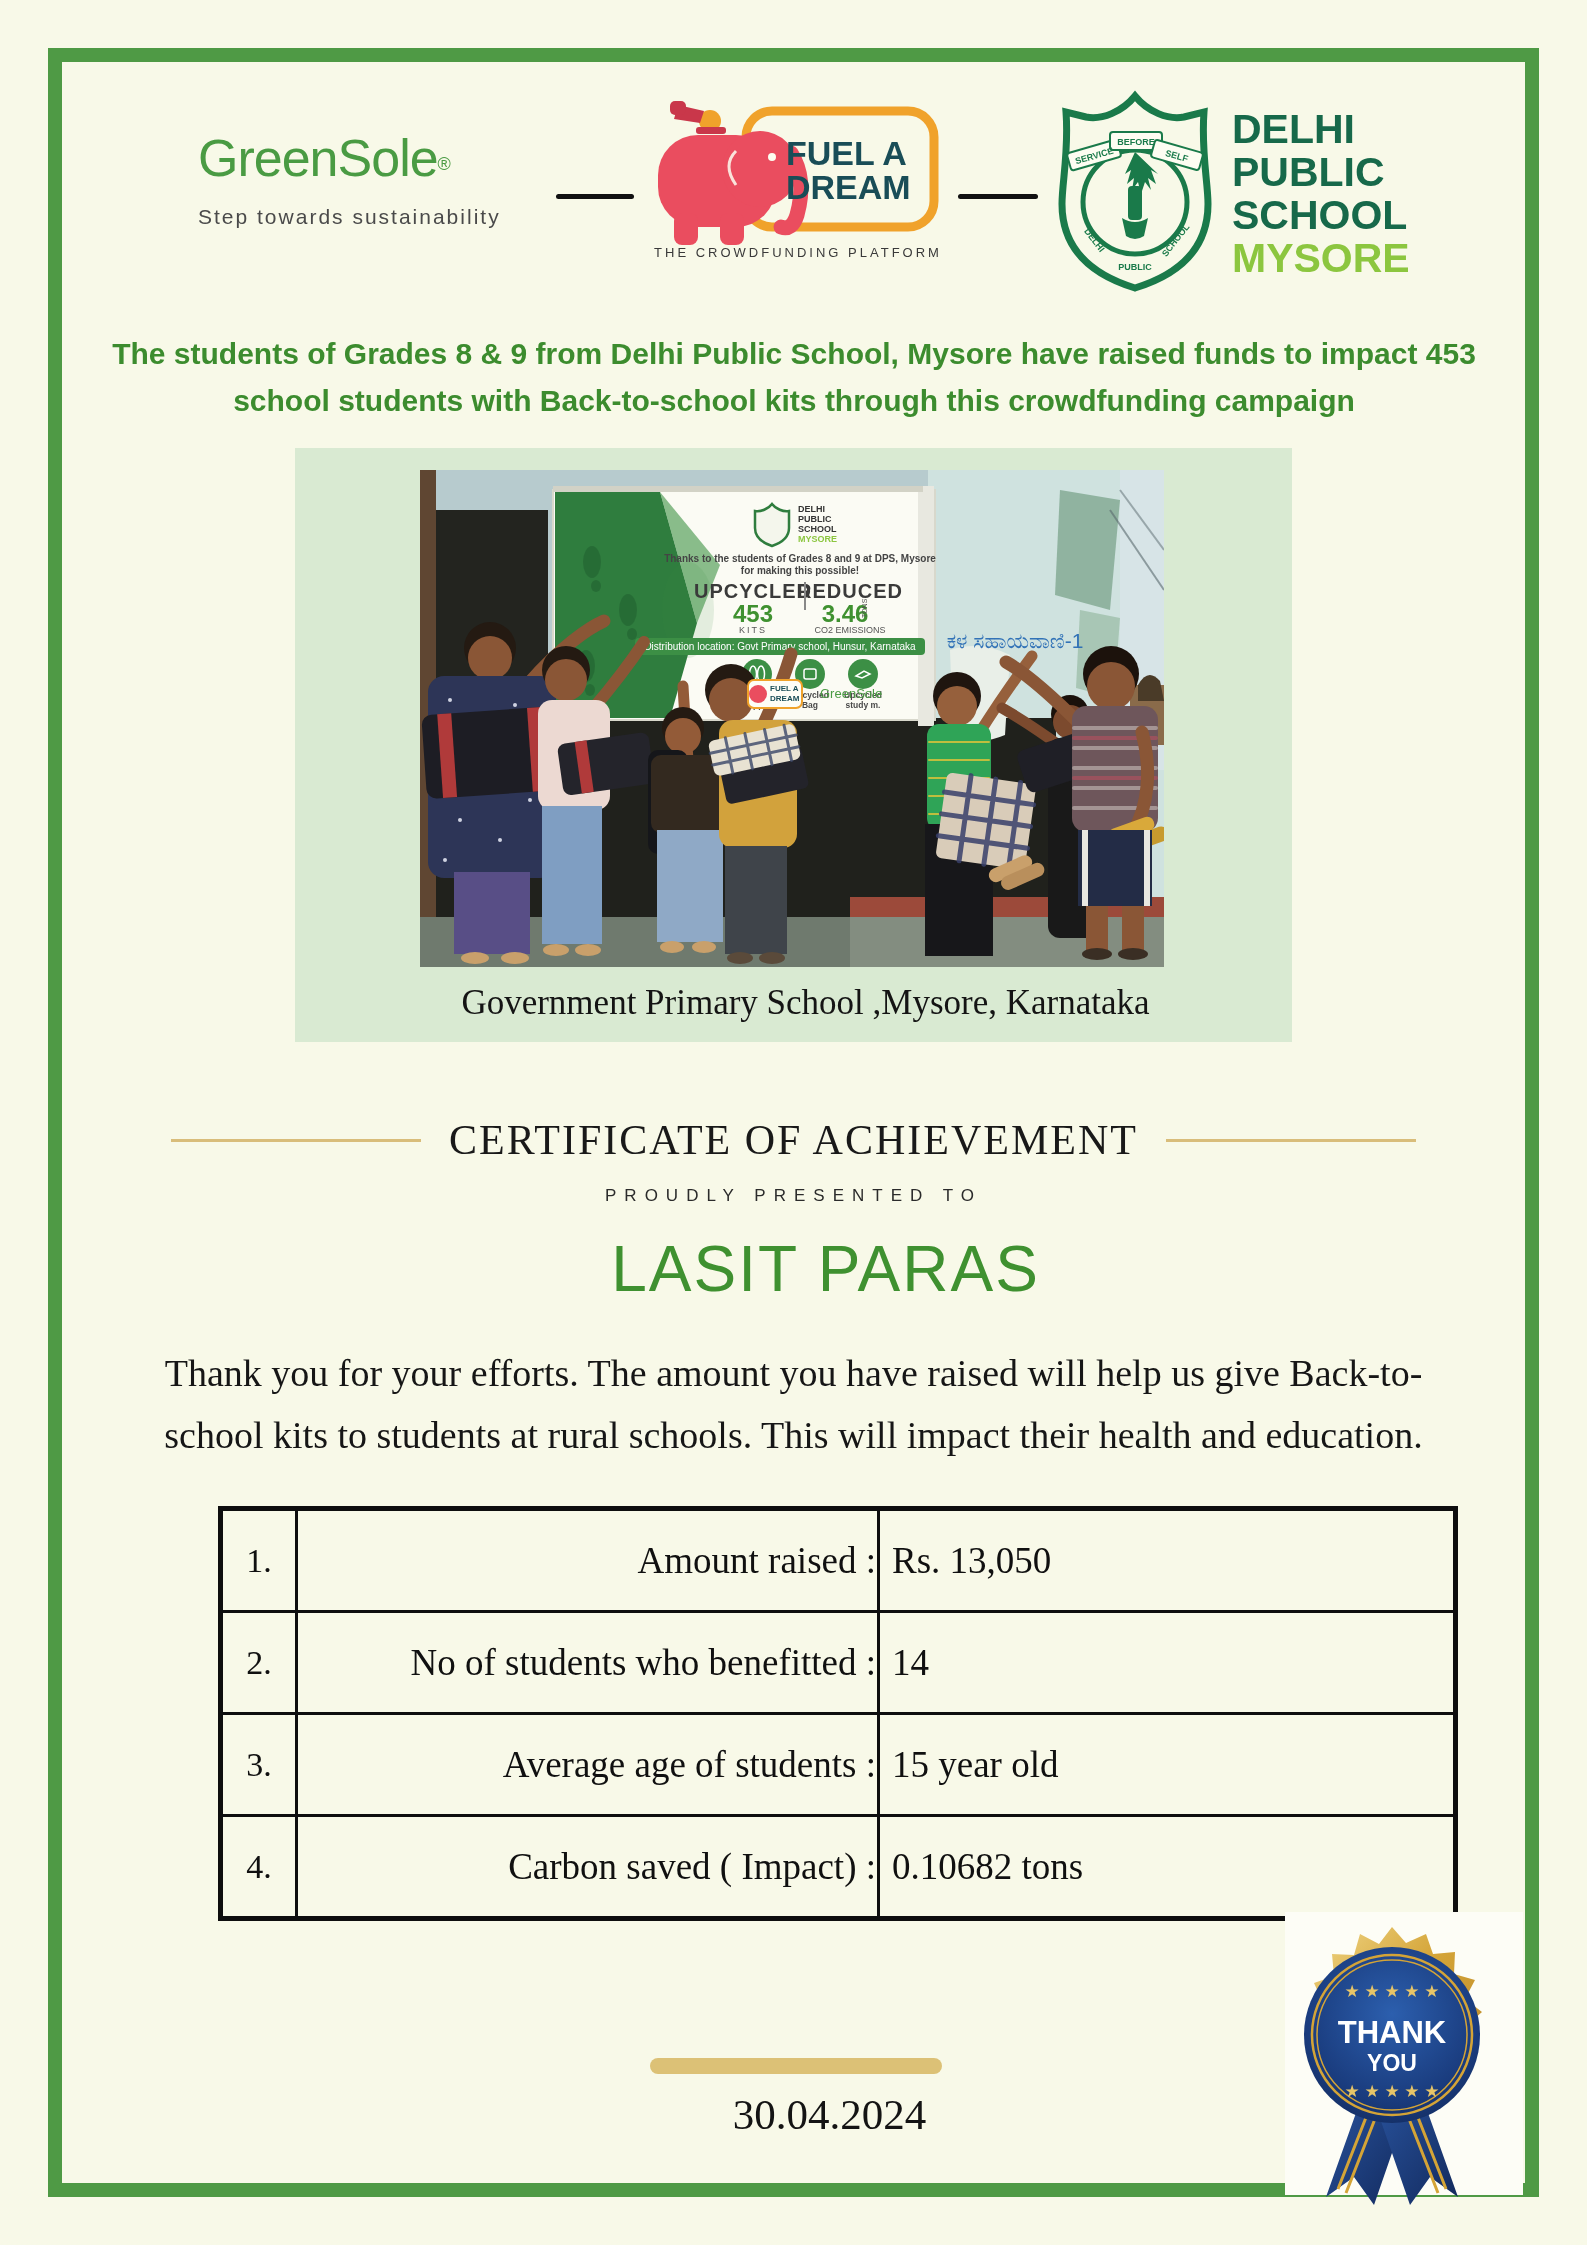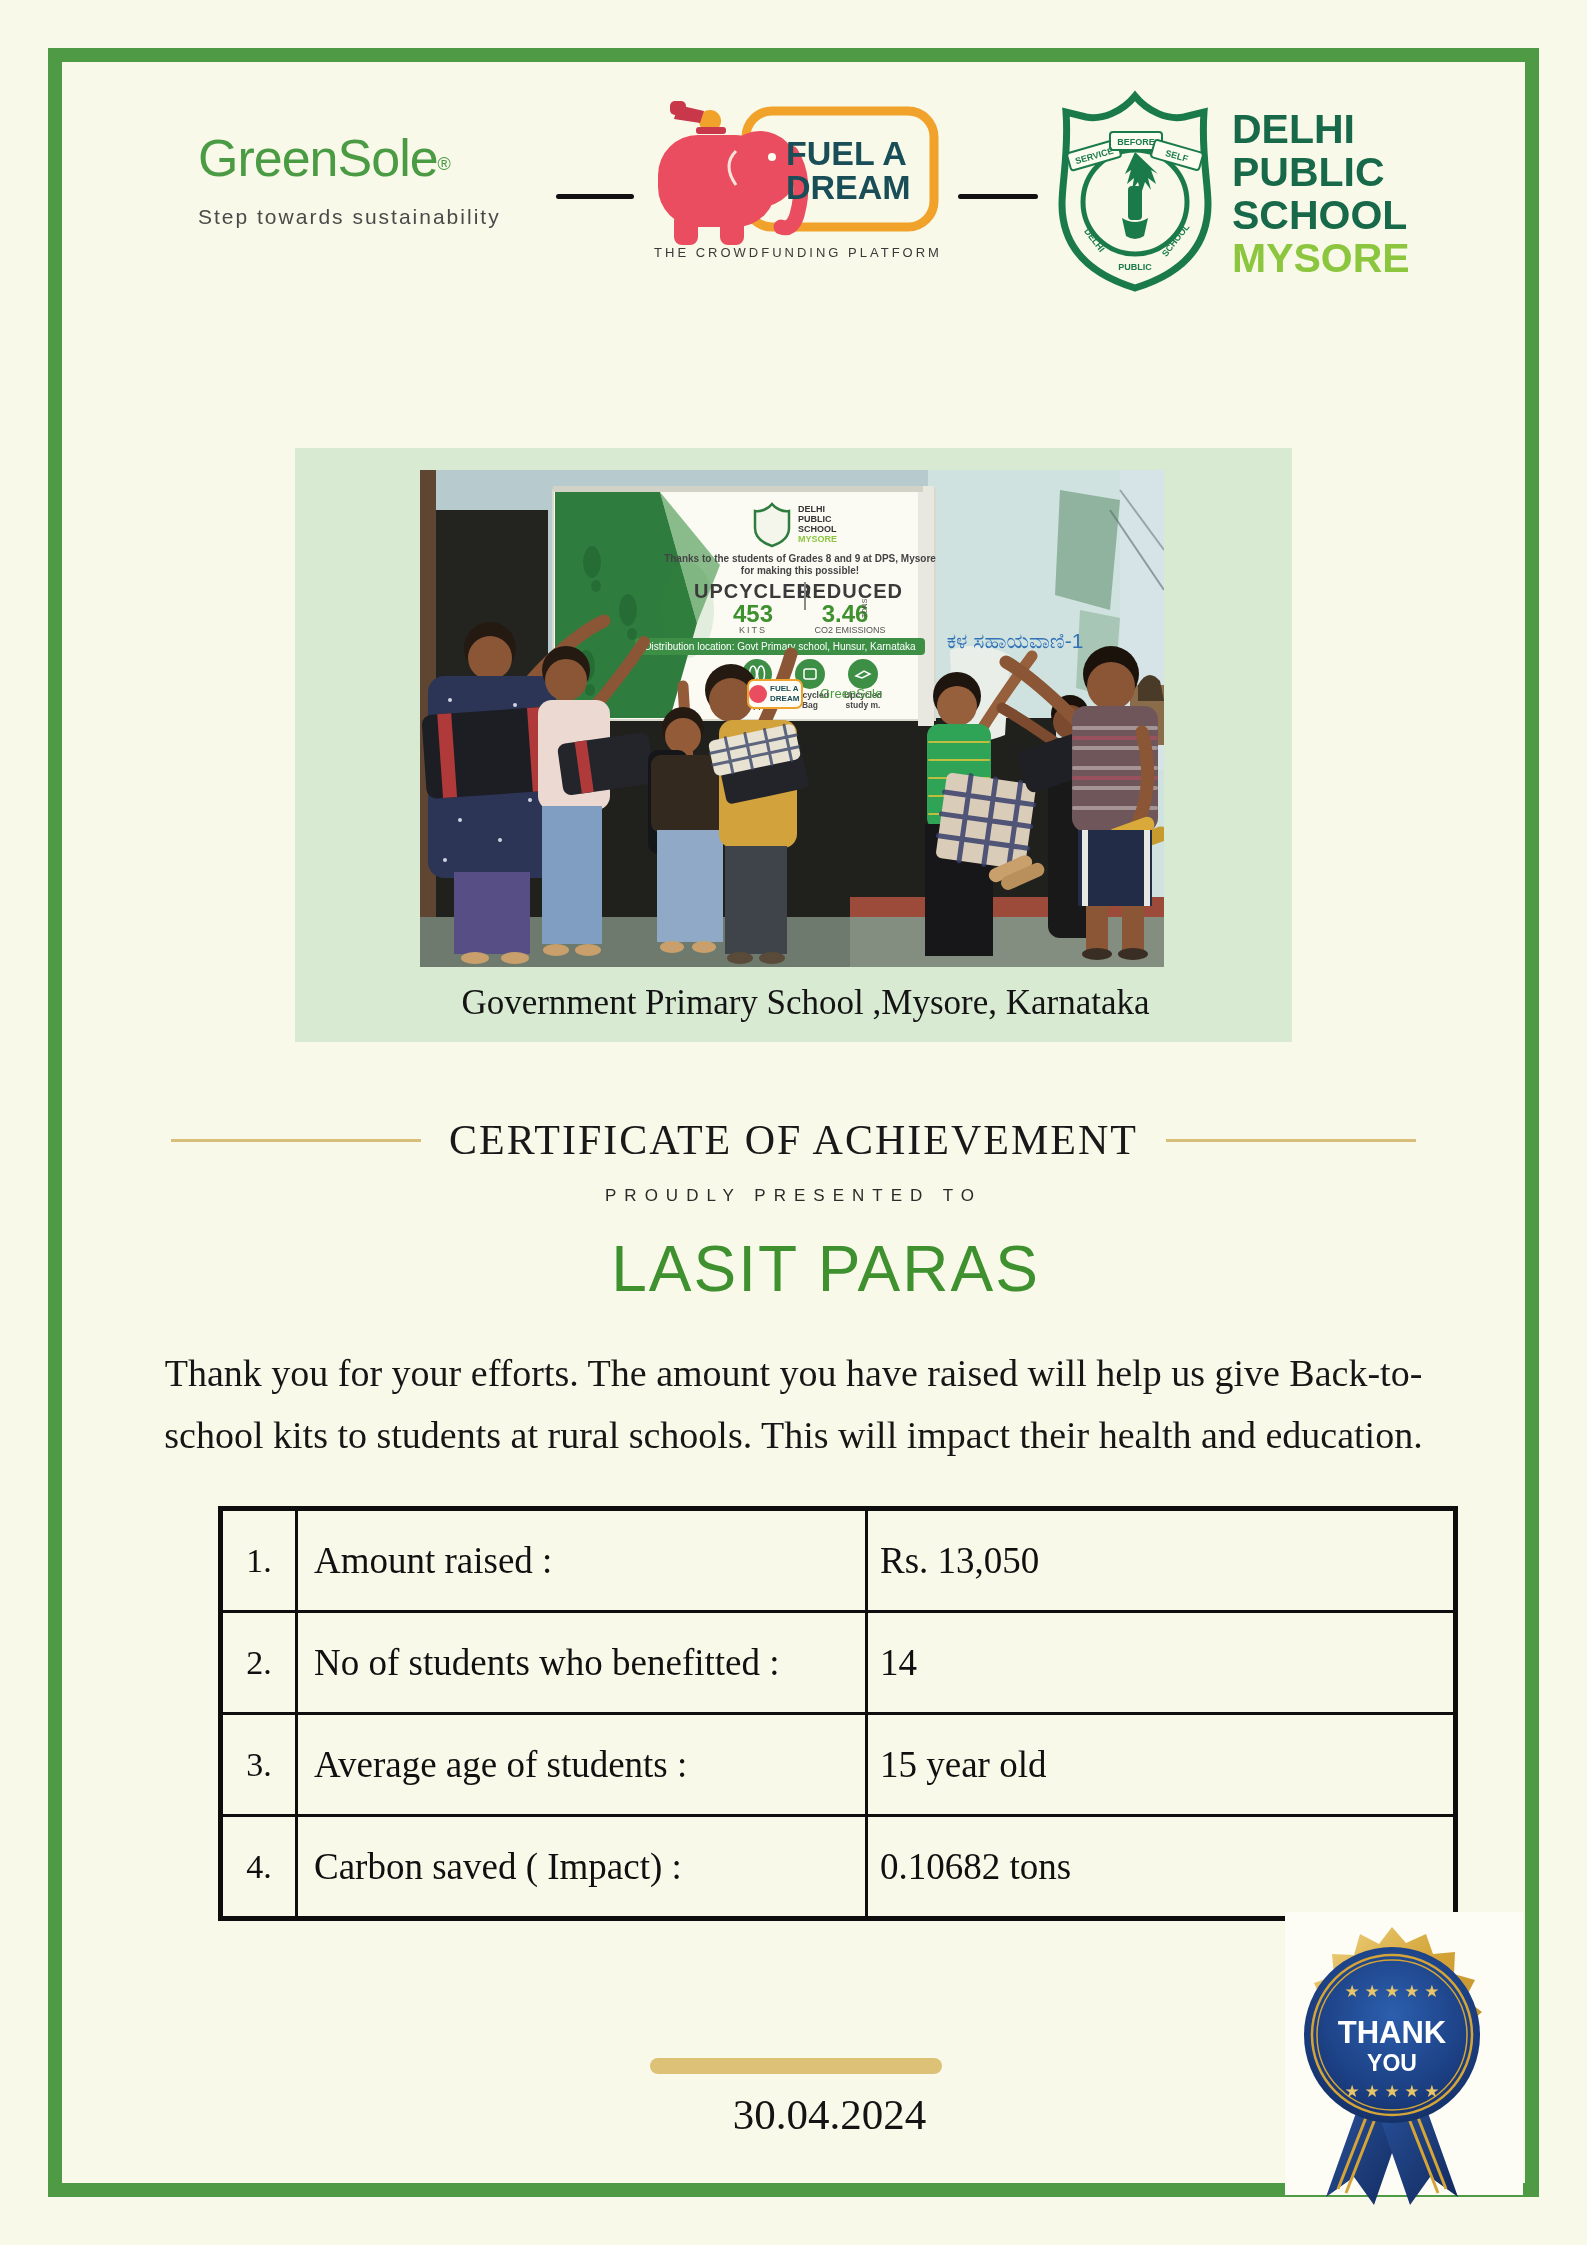--- a/index.html
+++ b/index.html
@@ -44,21 +44,21 @@
   #message{position:absolute;left:60px;top:1342px;width:1467px;text-align:center;
            font-family:"Liberation Serif",serif;font-size:38px;line-height:62px;color:#161616;}
 
   
   #impact-table{position:absolute;left:218px;top:1506px;}
   #impact-table table{border-collapse:collapse;width:1240px;background:transparent;
                       font-family:"Liberation Serif",serif;color:#101010;}
   #impact-table td{border:3px solid #0e0e0e;height:97px;vertical-align:middle;}
   #impact-table table{border:5px solid #0e0e0e;}
   td.c-num{width:70px;text-align:center;font-size:34px;}
-  td.c-label{width:550px;font-size:37px;padding-left:16px;}
+  td.c-label{width:550px;font-size:37px;padding-left:28px;text-align:right;}
   td.c-value{font-size:37px;padding-left:12px;}
 
   
   #badge-bg{position:absolute;left:1285px;top:1912px;width:238px;height:283px;background:#fdfdf6;}
   #badge{position:absolute;left:1262px;top:1905px;}
 
   
   #date-bar{position:absolute;left:650px;top:2058px;width:292px;height:16px;border-radius:8px;
             background:#dcc176;}
   #date{position:absolute;left:0;top:2090px;width:1587px;text-align:center;
@@ -133,20 +133,24 @@
     </g>
   </svg>
 
   <div class="dps-text">
     <div>DELHI</div>
     <div>PUBLIC</div>
     <div>SCHOOL</div>
     <div class="mysore">MYSORE</div>
   </div>
 
+  <div id="headline">
+    <span>The students of Grades 8 &amp; 9 from Delhi Public School, Mysore have raised funds to impact 453</span><br>
+    <span>school students with Back-to-school kits through this crowdfunding campaign</span>
+  </div>
 
   <div id="photo-box">
     <svg id="photo-scene" viewBox="0 0 744 497">
 
       <rect x="0" y="0" width="744" height="497" fill="#b7cbce"></rect>
       <rect x="508" y="0" width="236" height="460" fill="#cfe2df"></rect>
       <rect x="700" y="0" width="44" height="300" fill="#d7e4e7"></rect>
       <path d="M640,20 l60,10 l-10,110 l-55,-15 z" fill="#7fa890" opacity="0.8"></path>
       <path d="M660,140 l40,8 l-6,80 l-38,-10 z" fill="#8db49a" opacity="0.6"></path>
       <line x1="690" y1="40" x2="744" y2="120" stroke="#5a6a6e" stroke-width="2" opacity="0.6"></line>

